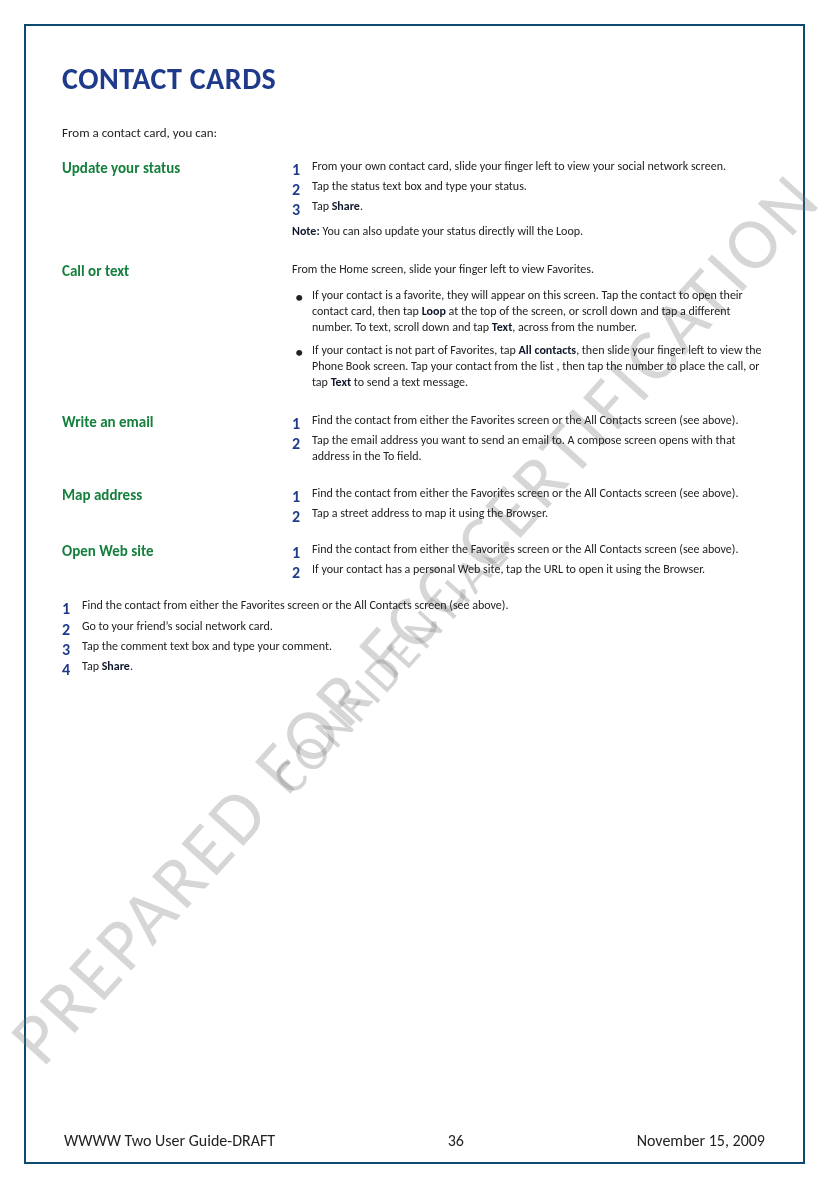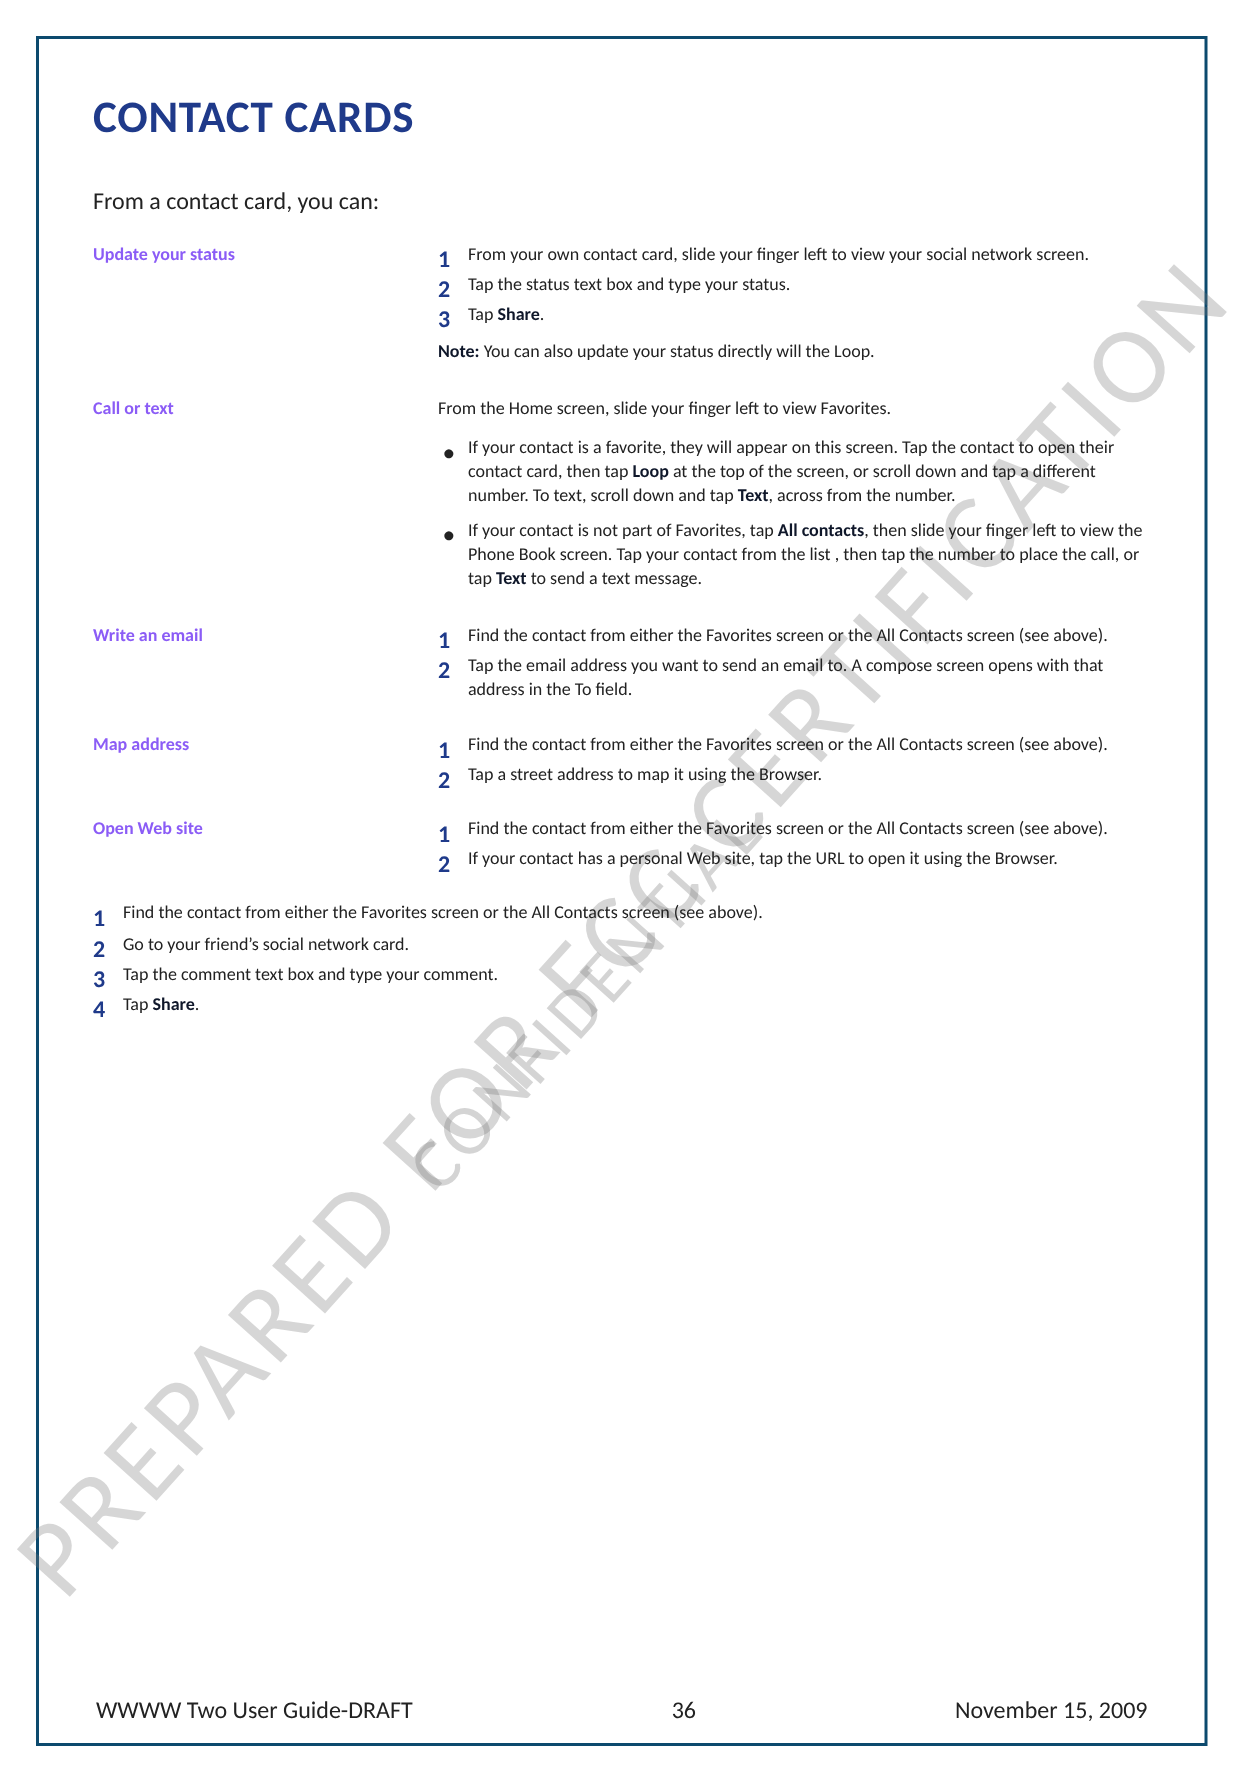--- a/index.html
+++ b/index.html
@@ -41,34 +41,34 @@
   }
   .content { position: relative; z-index: 2; flex: 1 1 auto; }
   h1 {
     color: #1f3a8a;
     font-size: 30px;
     font-weight: 700;
     letter-spacing: 0.5px;
     margin-bottom: 28px;
   }
   .intro {
-    font-size: 16px;
+    font-size: 13px;
     color: #222;
     margin-bottom: 18px;
   }
   .row {
     display: flex;
     align-items: flex-start;
     margin-bottom: 16px;
   }
   .label {
     flex: 0 0 230px;
-    color: #8b5cf6;
+    color: #15803d;
     font-weight: 700;
-    font-size: 12px;
+    font-size: 15px;
     line-height: 1.35;
     padding-right: 10px;
   }
   .body {
     flex: 1 1 auto;
     font-size: 12px;
     line-height: 1.35;
     color: #222;
   }
   .body p { margin-bottom: 6px; }

